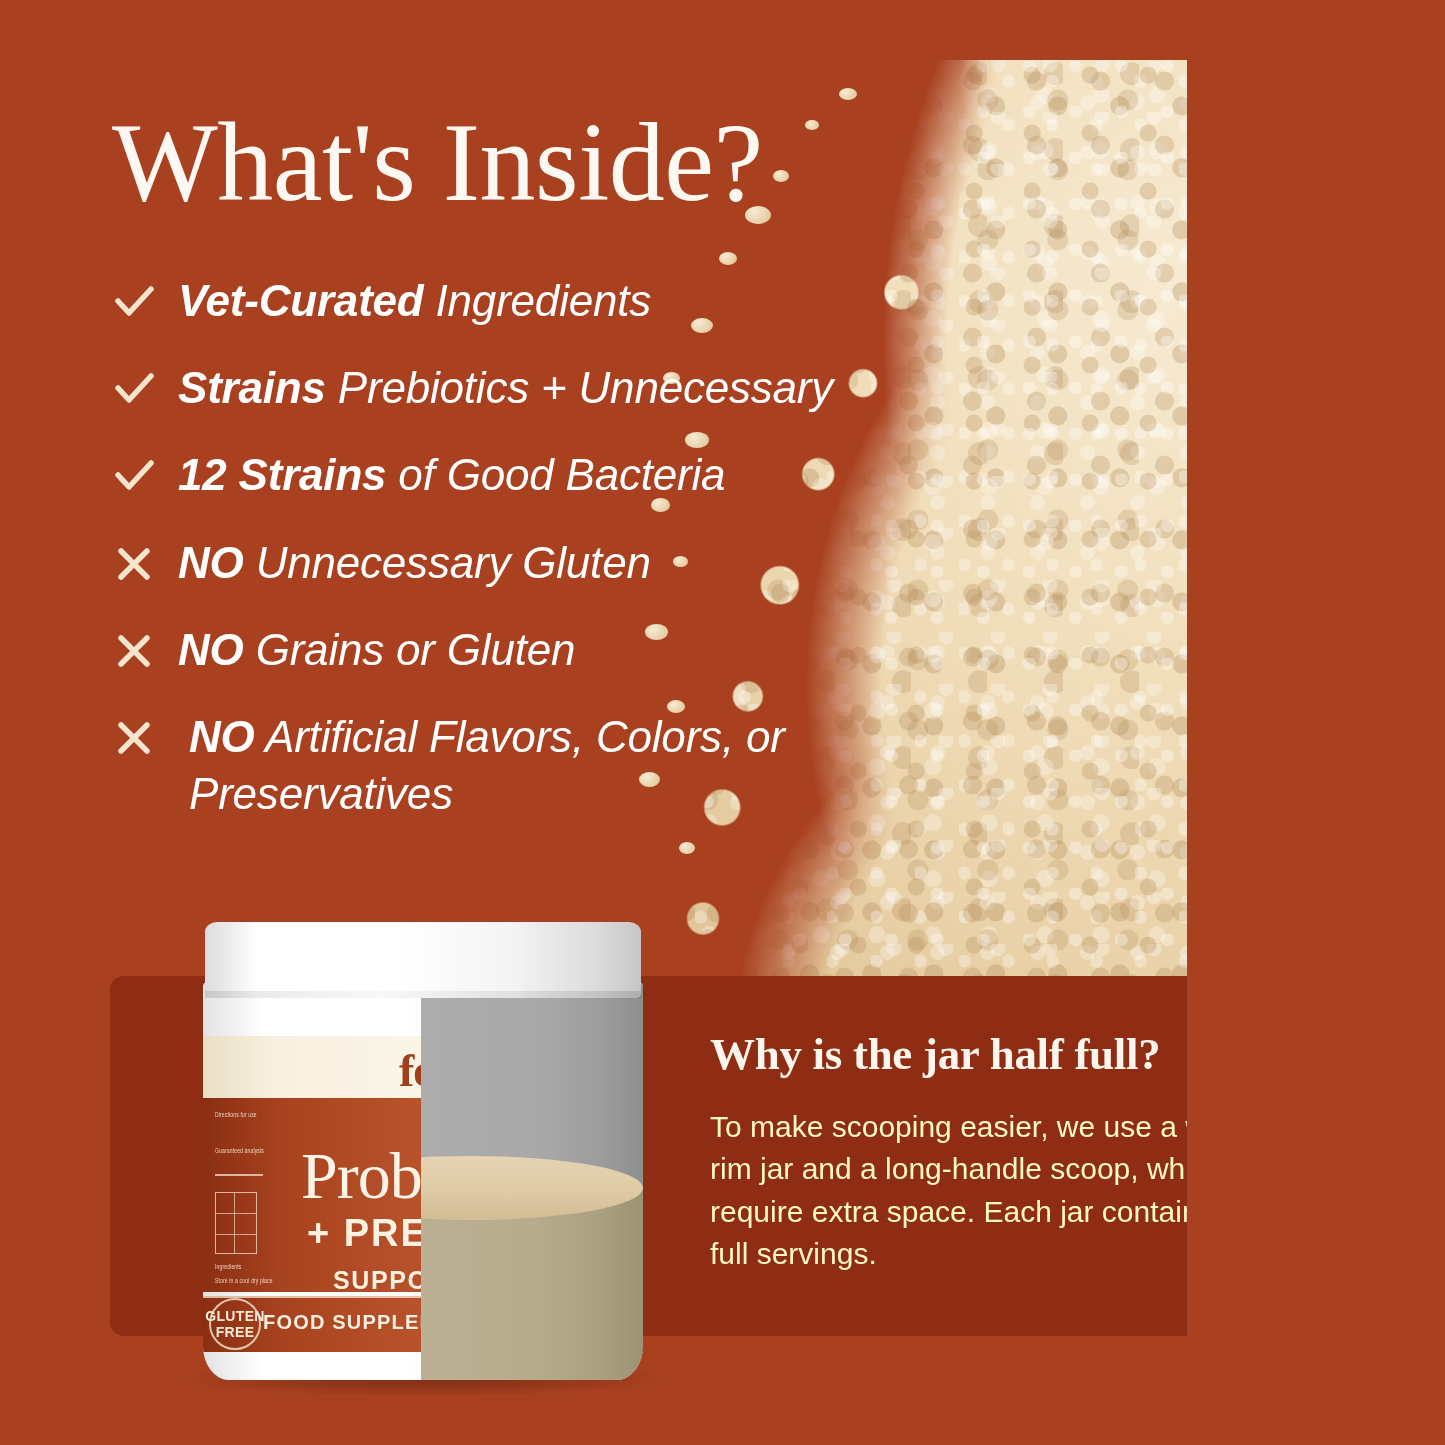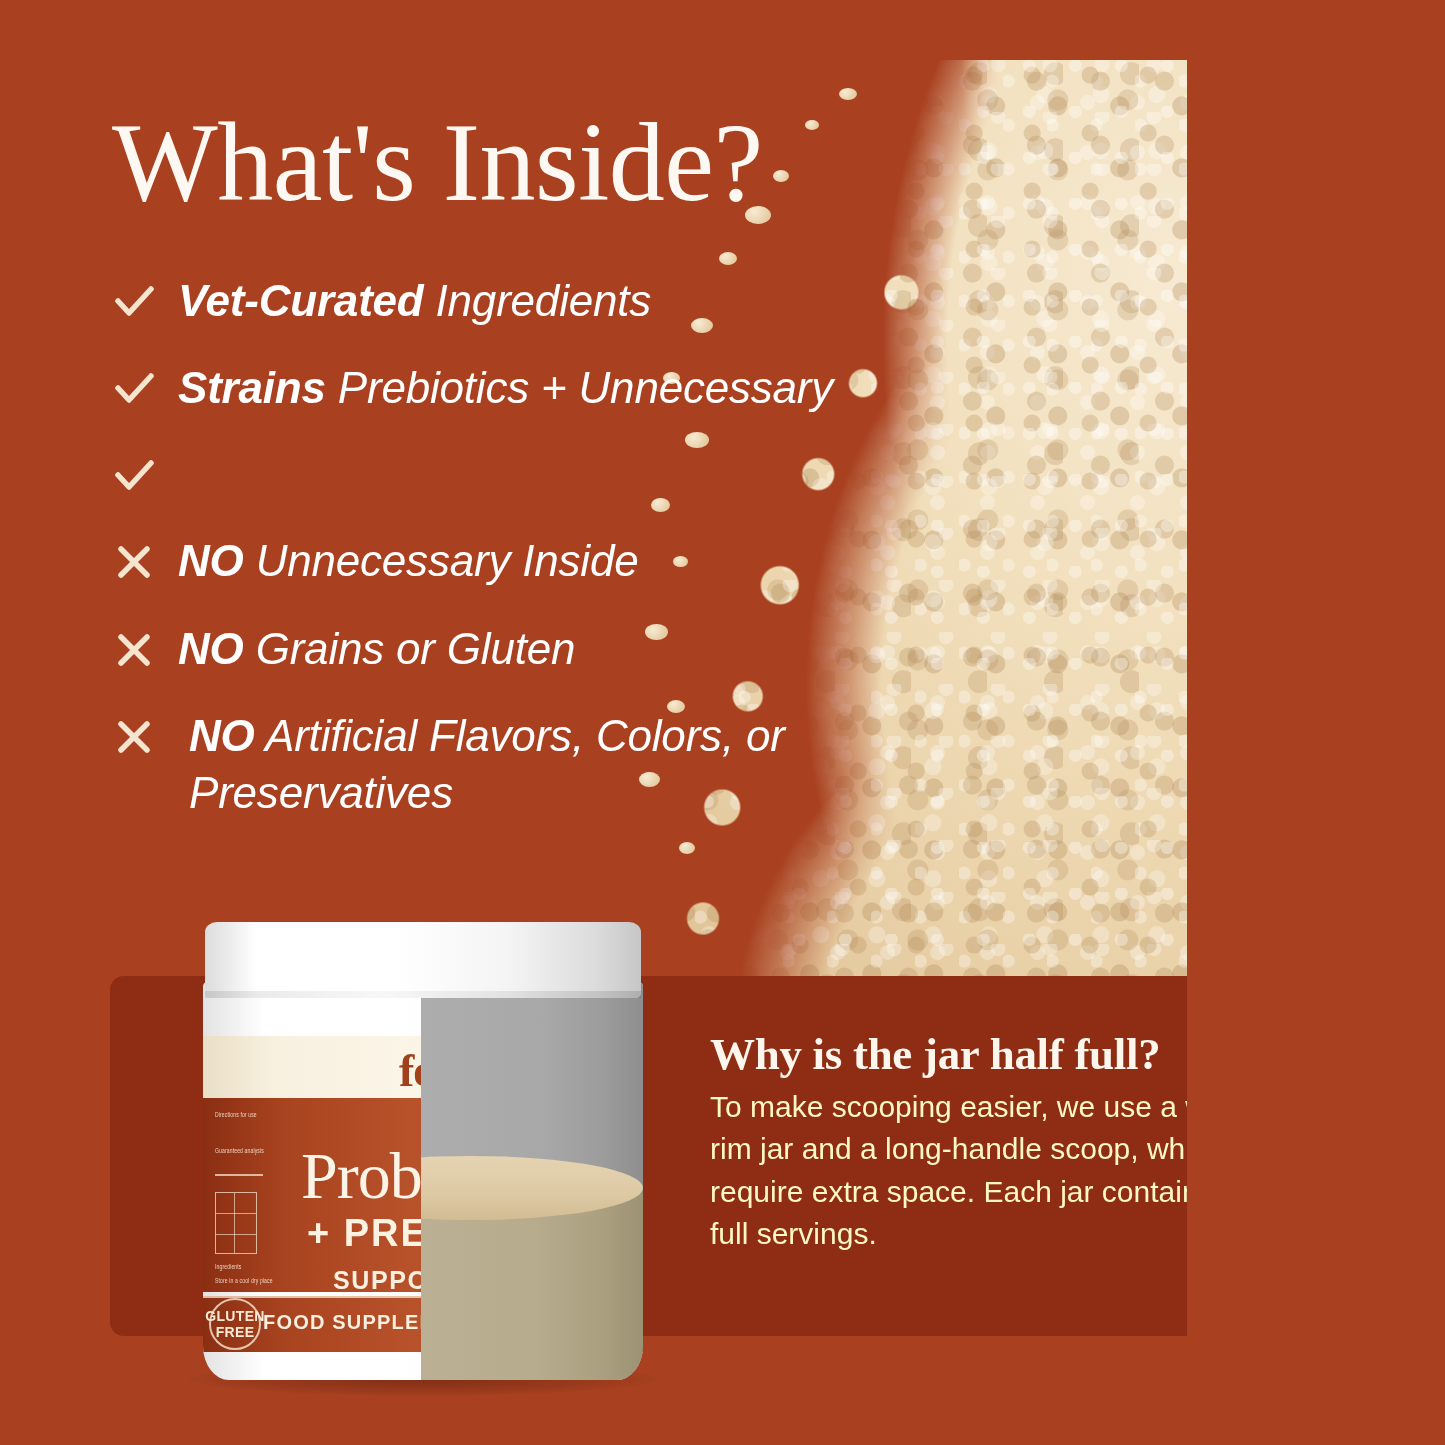--- a/index.html
+++ b/index.html
@@ -136,21 +136,21 @@
     left:600px; top:54px;
     width:580px;
   }
   .card-title{
     font-family:"Liberation Serif", serif;
     font-weight:700;
     font-size:45px;
     line-height:1.1;
     color:#FDF6EC;
     letter-spacing:-0.3px;
-    margin-bottom:6px;
+    margin-bottom:26px;
   }
   .card-text{
     font-size:30px;
     line-height:1.42;
     color:#fef9c3;
   }
 
   
   .jar{
     position:absolute;
@@ -379,29 +379,30 @@
       </span>
       <span class="txt"><b>Strains</b><span> Prebiotics + Unnecessary</span></span>
     </div>
 
     <div class="row">
       <span class="ico">
         <svg viewBox="0 0 52 52">
             <path d="M10 25 L21 37 L43 13" fill="none" stroke="#F5E4CE" stroke-width="5.5" stroke-linecap="round" stroke-linejoin="round"></path>
           </svg>
       </span>
+      <span class="txt"><b>12 Strains</b><span> of Good Bacteria</span></span>
     </div>
 
     <div class="row">
       <span class="ico">
         <svg viewBox="0 0 52 52">
             <path d="M13 13 L39 39 M39 13 L13 39" fill="none" stroke="#F5E4CE" stroke-width="5.5" stroke-linecap="round"></path>
           </svg>
       </span>
-      <span class="txt"><b>NO</b><span> Unnecessary Inside</span></span>
+      <span class="txt"><b>NO</b><span> Unnecessary Gluten</span></span>
     </div>
 
     <div class="row">
       <span class="ico">
         <svg viewBox="0 0 52 52">
             <path d="M13 13 L39 39 M39 13 L13 39" fill="none" stroke="#F5E4CE" stroke-width="5.5" stroke-linecap="round"></path>
           </svg>
       </span>
       <span class="txt"><b>NO</b><span> Grains or Gluten</span></span>
     </div>

